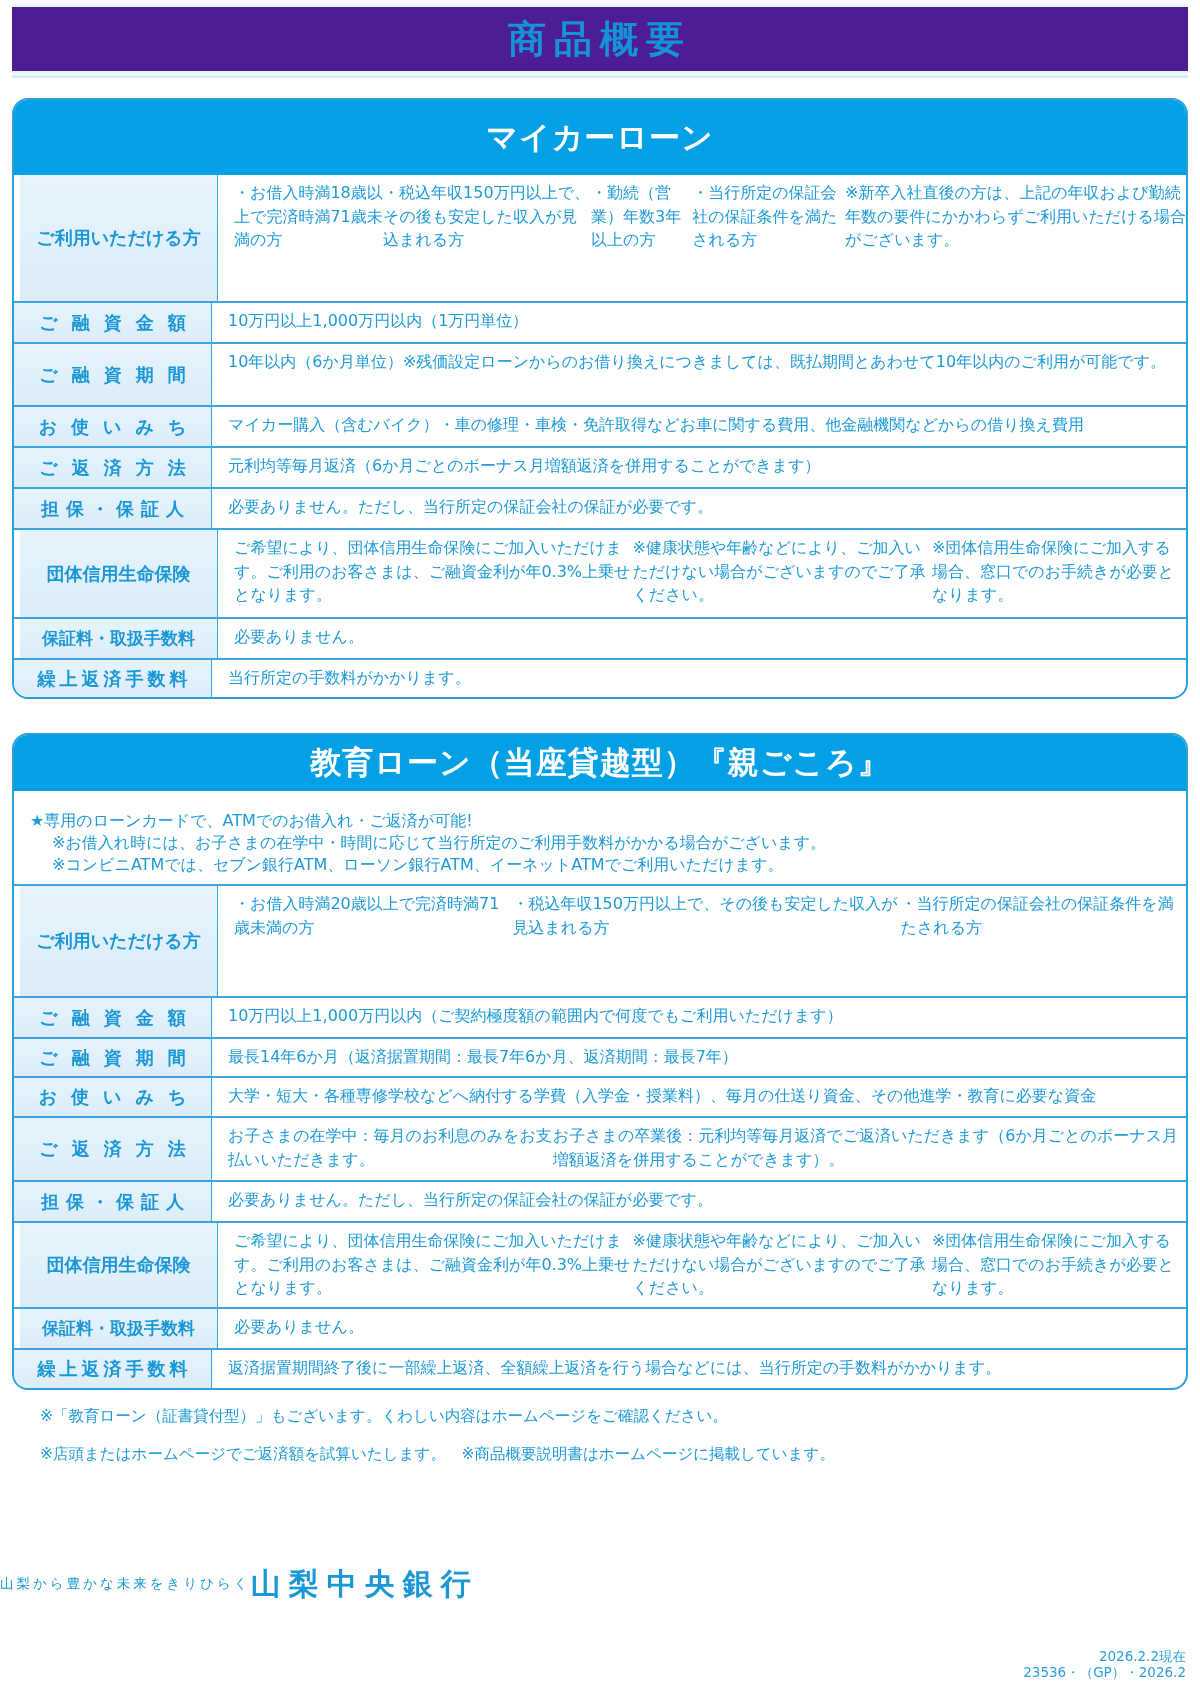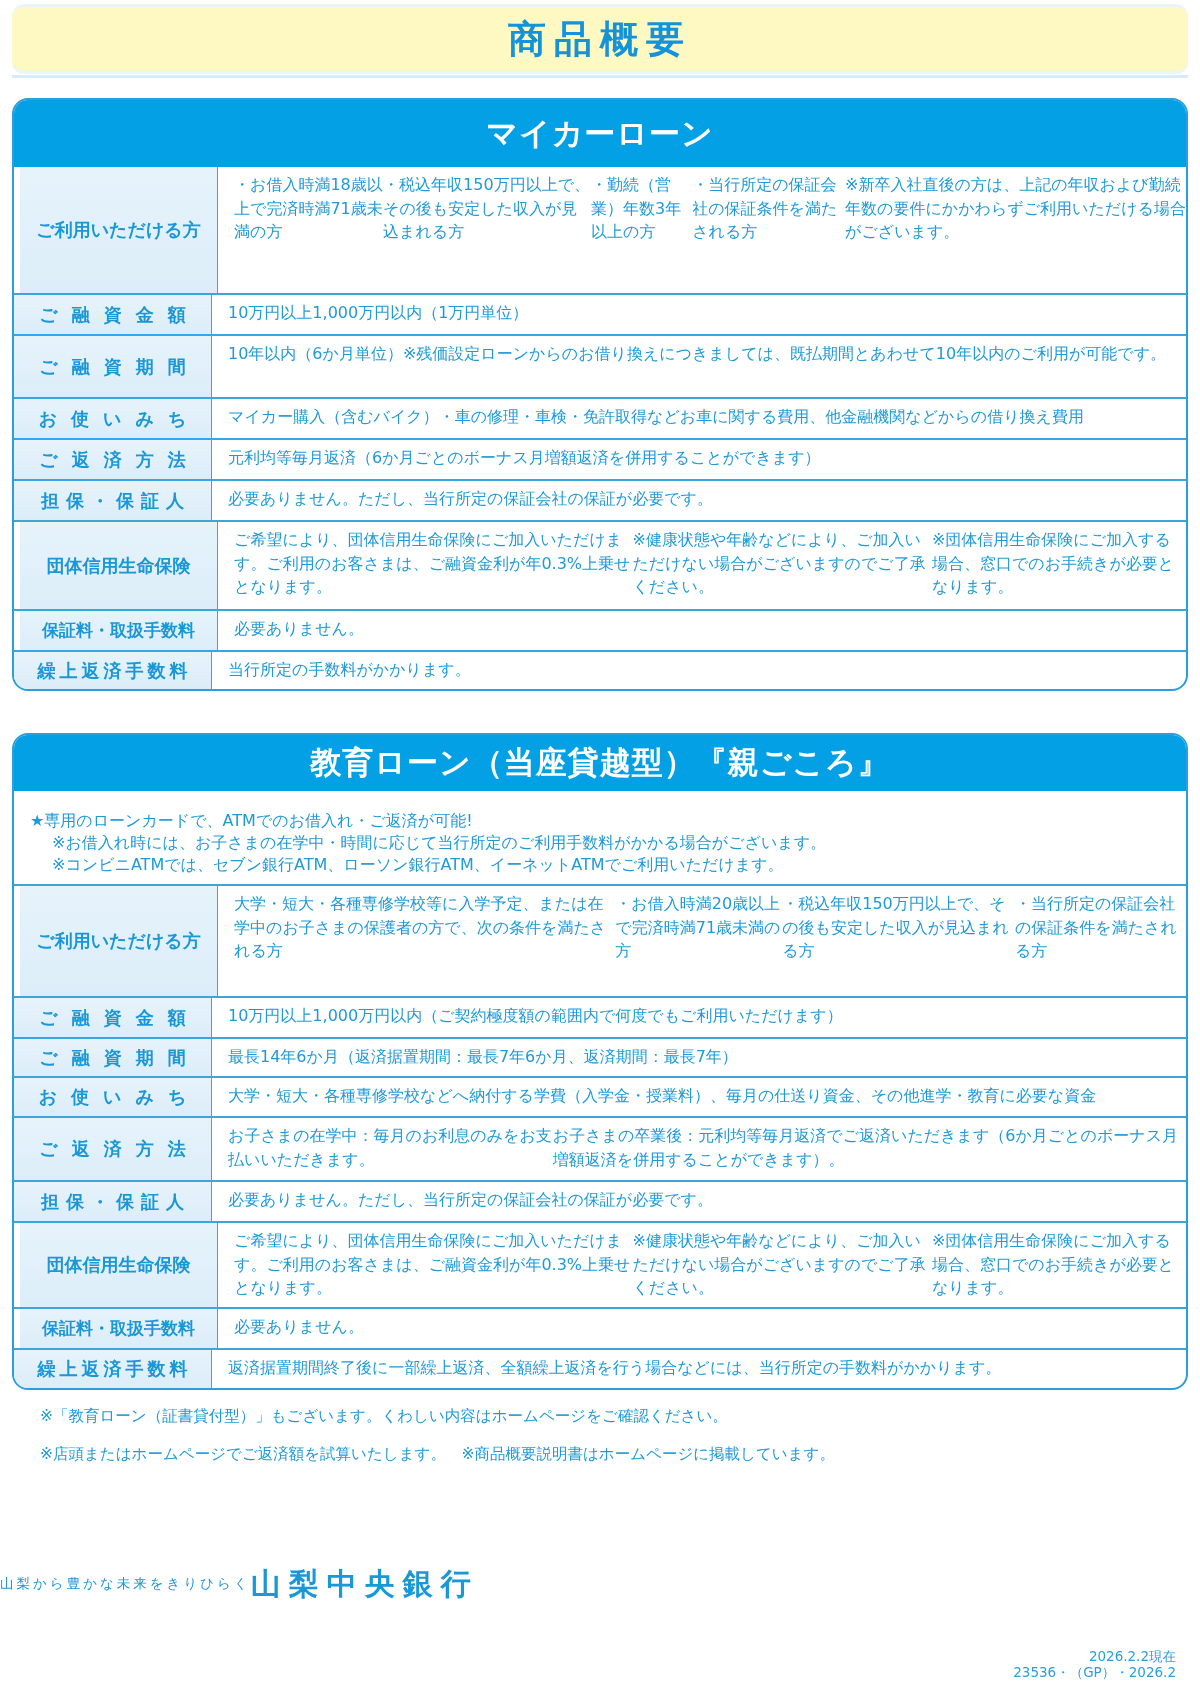--- a/index.html
+++ b/index.html
@@ -5,24 +5,24 @@
     * { box-sizing: border-box; margin: 0; padding: 0; }
     html, body { width: 1200px; height: 1684px; background: #ffffff; }
     body {
       position: relative;
       font-family: "DejaVu Sans", "Liberation Sans", sans-serif;
       color: #1a9ad6;
       overflow: hidden;
     }
     .title-banner {
       position: absolute; left: 12px; top: 4px; width: 1176px; height: 70px;
-      background: #fef9c3;
+      background: #4c1d95;
       border-top: 3px solid #e9f5fc;
       border-bottom: 3px solid #e9f5fc;
-      display: flex; align-items: center; justify-content: center; border-radius: 12px;
+      display: flex; align-items: center; justify-content: center;
     }
     .title-banner::after {
       content: ""; position: absolute; left: 0; right: 0; bottom: -7px; height: 3px; background: #d8ecf8;
     }
     .page-title {
       font-size: 38px; font-weight: bold; color: #1493d8; letter-spacing: 8px;
     }
     .loan-box {
       position: absolute; left: 12px; width: 1176px;
       border: 2px solid #29a0dc;
@@ -68,33 +68,33 @@
     .footnote {
       position: absolute; left: 12px; font-size: 15.5px; color: #1e9ad8; margin-left: 28px;
     }
     .logo-wrap {
       position: absolute; left: 0; width: 1200px; top: 1562px;
       display: flex; align-items: center;
     }
     .logo-tagline { font-size: 13.5px; color: #1a97d6; letter-spacing: 3px; }
     .logo-name { font-size: 30px; font-weight: bold; color: #1a97d6; letter-spacing: 8px; margin-top: 2px; }
     .stamp {
-      position: absolute; right: 24px; top: 1648px; text-align: right;
+      position: absolute; right: 14px; top: 1648px; text-align: right;
       font-size: 13.5px; line-height: 16px; color: #2a9fdb;
     }
   </style>
 </head>
 <body>
 
 <div class="title-banner">
   <h1 class="page-title">商品概要</h1>
 </div>
 
 <section class="loan-box" style="top:98px;">
-  <div class="loan-header" style="height:67px;">マイカーローン</div>
+  <div class="loan-header" style="height:75px;">マイカーローン</div>
 
   <div class="row" style="height:126px;border-top:none;">
     <div class="label tight">ご利用いただける方</div>
     <div class="value">
       <div>・お借入時満18歳以上で完済時満71歳未満の方</div>
       <div>・税込年収150万円以上で、その後も安定した収入が見込まれる方</div>
       <div>・勤続（営業）年数3年以上の方</div>
       <div>・当行所定の保証会社の保証条件を満たされる方</div>
       <div>※新卒入社直後の方は、上記の年収および勤続年数の要件にかかわらずご利用いただける場合がございます。</div>
     </div>
@@ -157,21 +157,20 @@
 
   <div class="notice" style="height:93px;">
     <div>★専用のローンカードで、ATMでのお借入れ・ご返済が可能!</div>
     <div class="sub">※お借入れ時には、お子さまの在学中・時間に応じて当行所定のご利用手数料がかかる場合がございます。</div>
     <div class="sub">※コンビニATMでは、セブン銀行ATM、ローソン銀行ATM、イーネットATMでご利用いただけます。</div>
   </div>
 
   <div class="row" style="height:112px;">
     <div class="label tight">ご利用いただける方</div>
     <div class="value">
-      <div>大学・短大・各種専修学校等に入学予定、または在学中のお子さまの保護者の方で、次の条件を満たされる方</div>
       <div>・お借入時満20歳以上で完済時満71歳未満の方</div>
       <div>・税込年収150万円以上で、その後も安定した収入が見込まれる方</div>
       <div>・当行所定の保証会社の保証条件を満たされる方</div>
     </div>
   </div>
   <div class="row" style="height:41px;">
     <div class="label spread">ご融資金額</div>
     <div class="value">
       <div>10万円以上1,000万円以内（ご契約極度額の範囲内で何度でもご利用いただけます）</div>
     </div>

